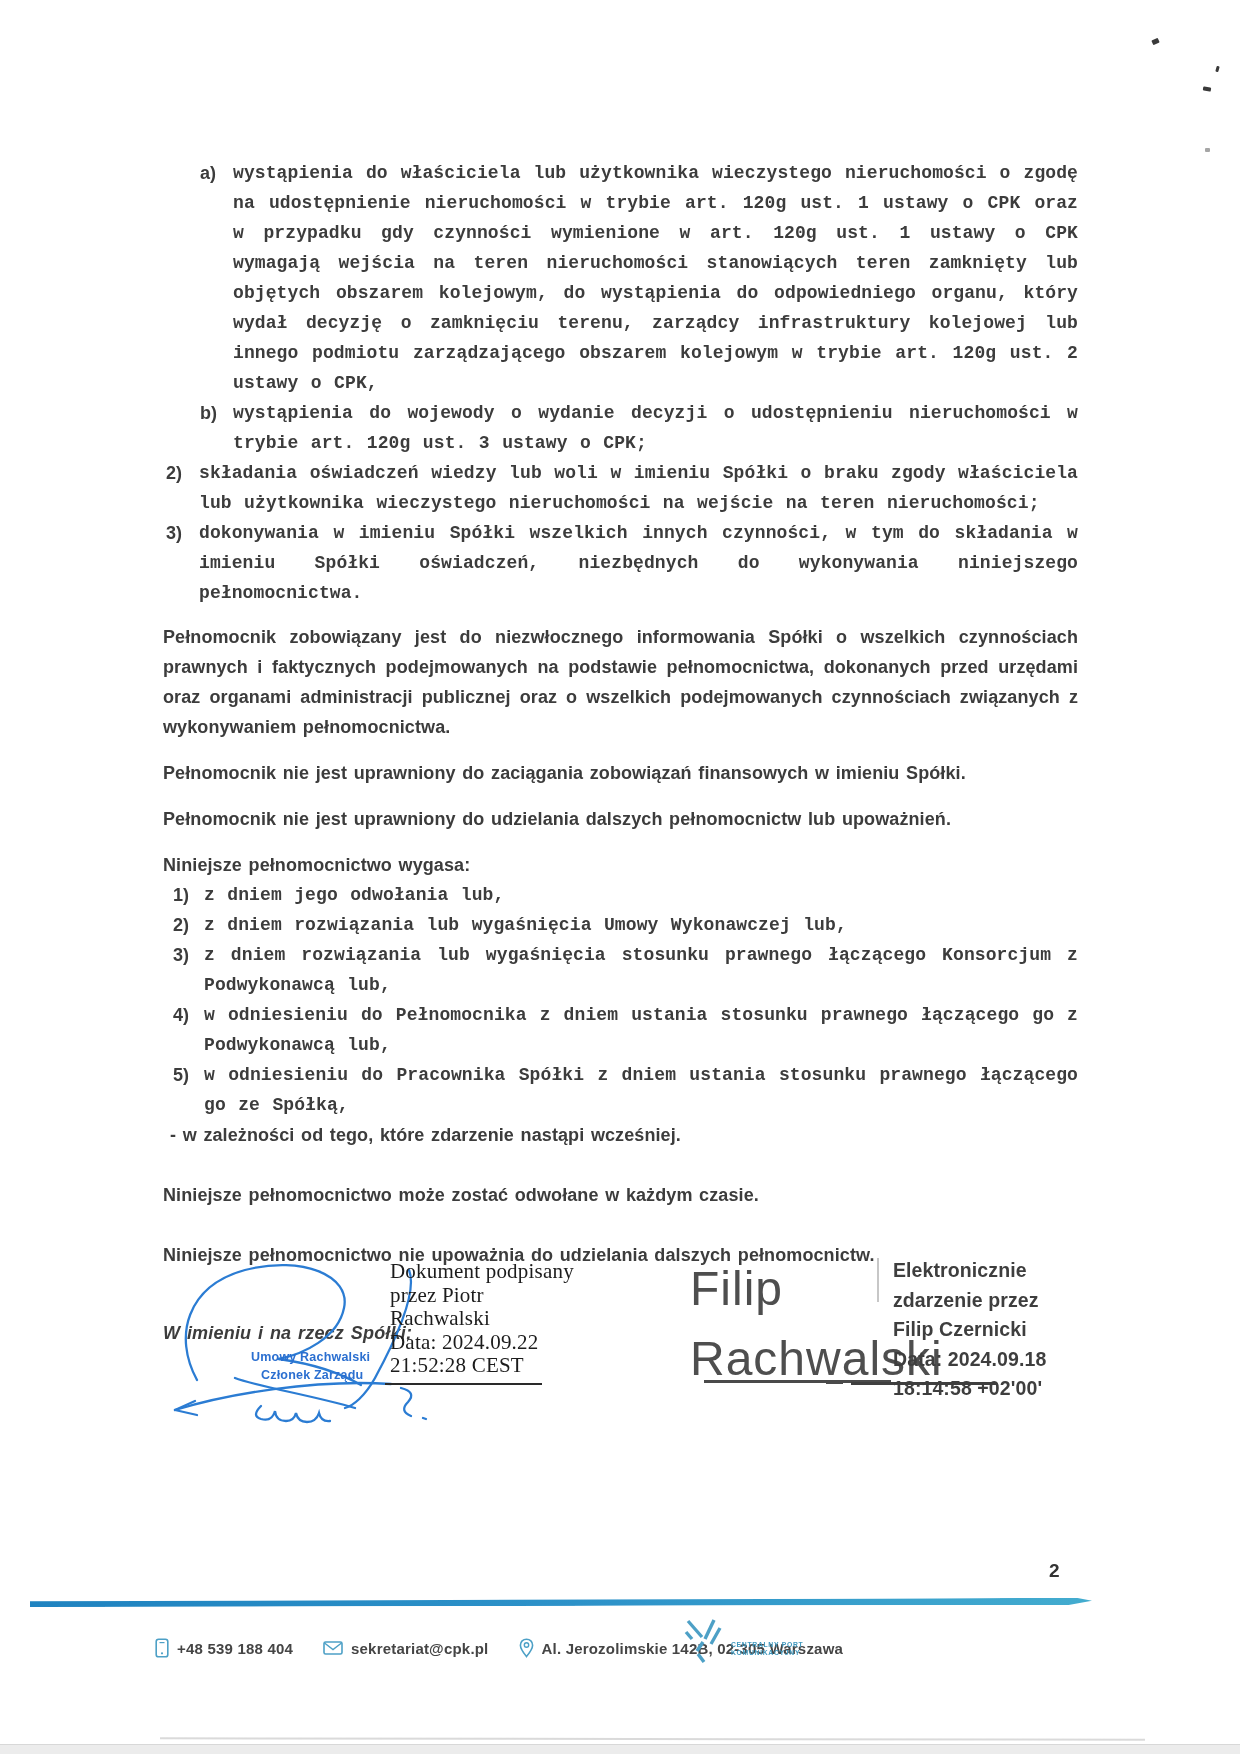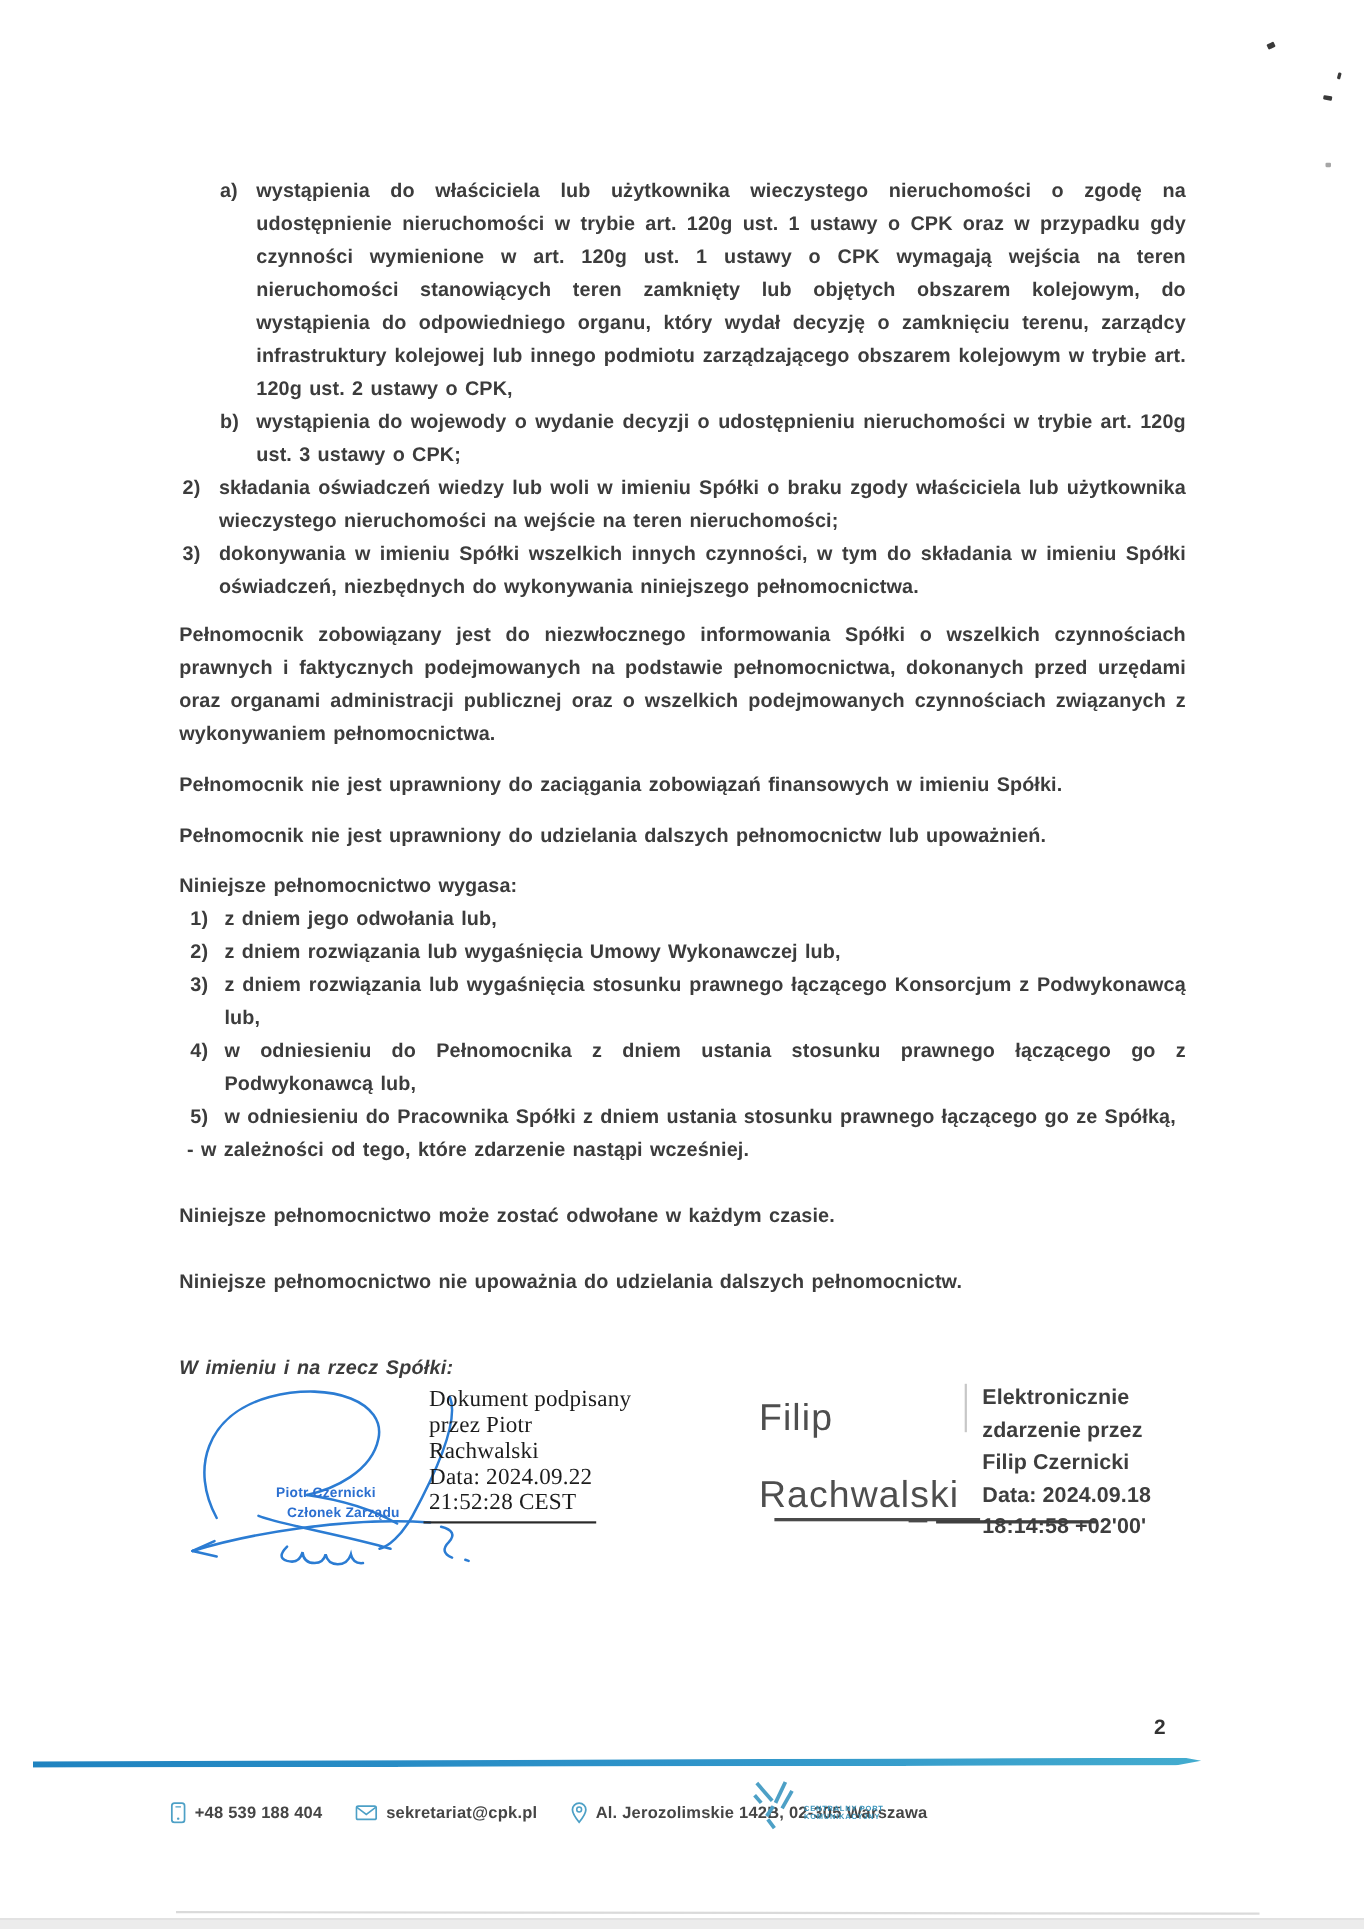--- a/index.html
+++ b/index.html
@@ -18,21 +18,21 @@
     width:915px;
     font-size:18px;
     font-weight:700;
     line-height:30px;
     color:#3c3c3c;
     word-spacing:1.5px;
     letter-spacing:0.1px;
   }
   .li{display:flex;}
   .li .mk{flex:0 0 33px;}
-  .li .lt{flex:1;text-align:justify;}
+  .li .lt{flex:1;text-align:justify;font-family:Liberation Mono, monospace;}
   .ind2{margin-left:37px;}
   .ind1{margin-left:3px;}
   .exp{margin-left:10px;}
   .exp .mk{flex:0 0 31px;}
   .para{margin:14px 0 0 0;text-align:justify;}
   .para.sp16{margin-top:16px;}
   .para.sp18{margin-top:30px;}
   .dashnote{margin:0 0 0 7px;}
   .onbehalf{
     margin-top:48px;
@@ -69,21 +69,21 @@
   }
   .stamp-underline{
     position:absolute;
     left:222px; top:129px;
     width:157px; height:2px;
     background:#2a2a2a;
   }
   .bigname{
     position:absolute;
     left:527px; top:0px;
-    font-size:34px;
+    font-size:48px;
     line-height:70px;
     font-weight:400;
     color:#4e4e4e;
     letter-spacing:1px;
     white-space:nowrap;
   }
   .name-underline{
     position:absolute;
     left:541px; top:126px;
     width:187px; height:3px;
@@ -261,21 +261,21 @@
         <path d="M114,101 C142,105 172,113 196,127"></path>
         <path d="M10,152 C62,136 150,121 226,126"></path>
         <path d="M10,152 L30,143"></path>
         <path d="M10,152 L32,157"></path>
         <path d="M96,148 q -10,10 0,13 q 11,3 14,-8 q 1,10 11,10 q 8,0 10,-8 q 2,9 11,9 q 9,0 12,-9 q 2,9 11,8"></path>
         <path d="M236,130 q 16,4 7,14 q -9,9 3,14"></path>
         <path d="M258,160 l 3,1"></path>
         <path d="M70,120 C90,128 150,138 190,150"></path>
       </g>
     </svg>
-    <div class="sig-label l1">Piotr Czernicki</div>
+    <div class="sig-label l1">Umowy Rachwalski</div>
     <div class="sig-label l2">Członek Zarządu</div>
 
     <div class="stamp">
       <div>Dokument podpisany</div>
       <div>przez Piotr</div>
       <div>Rachwalski</div>
       <div>Data: 2024.09.22</div>
       <div>21:52:28 CEST</div>
     </div>
     <div class="stamp-underline"></div>

